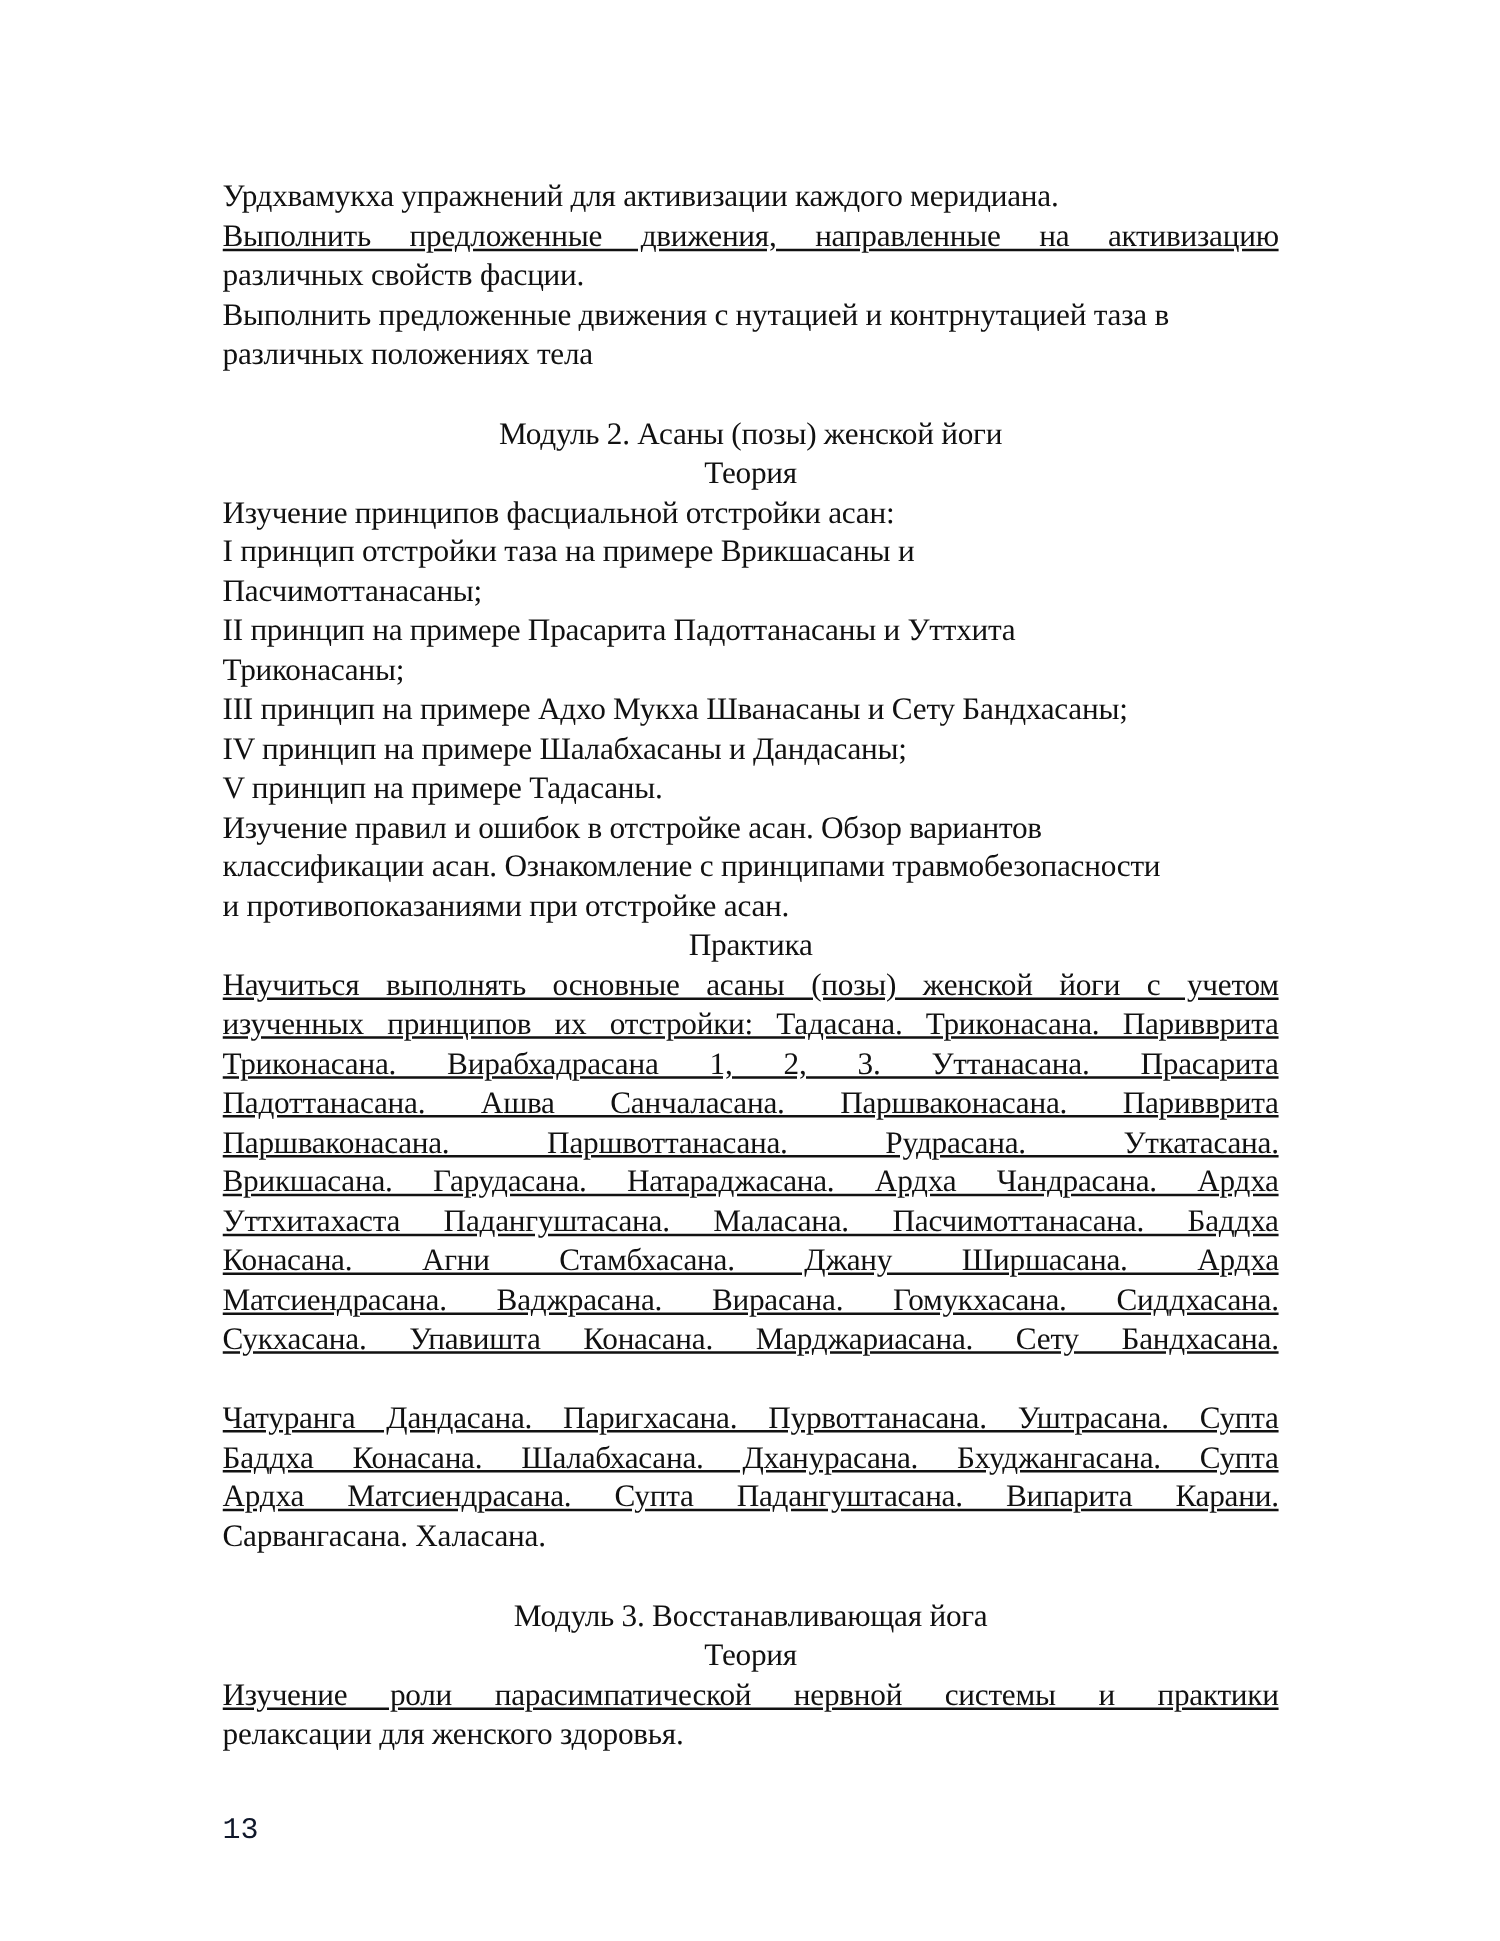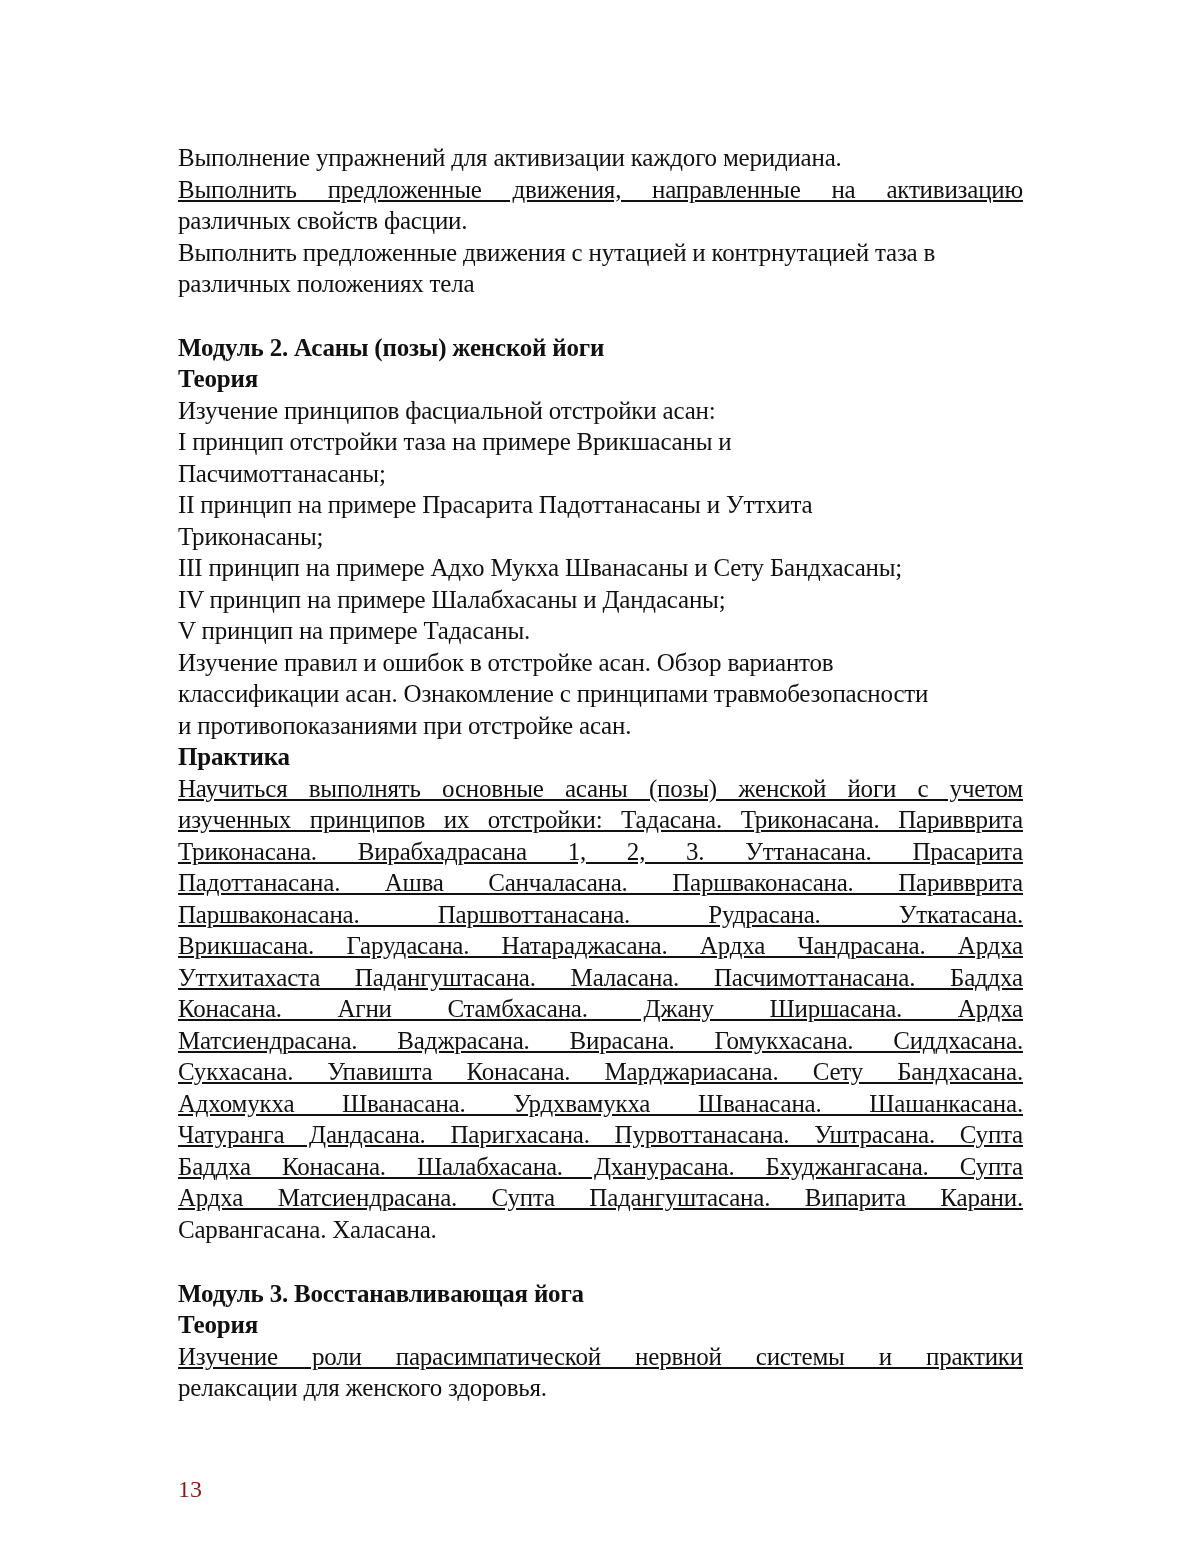--- a/index.html
+++ b/index.html
@@ -6,33 +6,33 @@
   body { width: 1200px; height: 1553px; position: relative; overflow: hidden; }
   .page {
     position: absolute; left: 0; top: 0; width: 1200px; height: 1553px; background: #ffffff;
     font-family: "Liberation Serif", "DejaVu Serif", serif; color: #111111;
   }
   .line {
     position: absolute; left: 178px; width: 845px; height: 32px;
     font-size: 25px; line-height: 32px; white-space: nowrap; letter-spacing: -0.2px;
   }
   .line.just { text-align: justify; text-align-last: justify; white-space: normal; overflow: hidden; text-decoration: underline; }
-  .line.bold { font-weight: bold; }
+  .line.bold { font-weight: normal; text-align: center; }
   .pagenum {
     position: absolute; left: 178px; top: 1450px;
     font-size: 24px; line-height: 30px;
-    font-family: Liberation Serif, serif; color: #7f1d1d; margin-top: 24px;
+    font-family: Liberation Mono, monospace; color: #0f172a;
   }
 </style>
 </head>
 <body>
 
 <div class="page">
 
-  <div class="line" style="top:142px">Выполнение упражнений для активизации каждого меридиана.</div>
+  <div class="line" style="top:142px">Урдхвамукха упражнений для активизации каждого меридиана.</div>
   <div class="line just" style="top:174px">Выполнить предложенные движения, направленные на активизацию</div>
   <div class="line" style="top:205px">различных свойств фасции.</div>
   <div class="line" style="top:237px">Выполнить предложенные движения с нутацией и контрнутацией таза в</div>
   <div class="line" style="top:268px">различных положениях тела</div>
 
   <div class="line bold" style="top:332px">Модуль 2.  Асаны (позы) женской йоги</div>
   <div class="line bold" style="top:363px">Теория</div>
 
   <div class="line" style="top:395px">Изучение принципов фасциальной отстройки асан:</div>
   <div class="line" style="top:426px">I принцип отстройки таза на примере Врикшасаны и</div>
@@ -51,21 +51,20 @@
   <div class="line just" style="top:773px">Научиться выполнять основные асаны (позы) женской йоги с учетом</div>
   <div class="line just" style="top:804px">изученных принципов их отстройки: Тадасана. Триконасана. Паривврита</div>
   <div class="line just" style="top:836px">Триконасана. Вирабхадрасана 1, 2, 3. Уттанасана. Прасарита</div>
   <div class="line just" style="top:867px">Падоттанасана. Ашва Санчаласана. Паршваконасана. Паривврита</div>
   <div class="line just" style="top:899px">Паршваконасана. Паршвоттанасана. Рудрасана. Уткатасана.</div>
   <div class="line just" style="top:930px">Врикшасана. Гарудасана. Натараджасана. Ардха Чандрасана. Ардха</div>
   <div class="line just" style="top:962px">Уттхитахаста Падангуштасана. Маласана. Пасчимоттанасана. Баддха</div>
   <div class="line just" style="top:993px">Конасана. Агни Стамбхасана. Джану Ширшасана. Ардха</div>
   <div class="line just" style="top:1025px">Матсиендрасана. Ваджрасана. Вирасана. Гомукхасана. Сиддхасана.</div>
   <div class="line just" style="top:1056px">Сукхасана. Упавишта Конасана. Марджариасана. Сету Бандхасана.</div>
-  <div class="line just" style="top:1088px">Адхомукха Шванасана. Урдхвамукха Шванасана. Шашанкасана.</div>
   <div class="line just" style="top:1119px">Чатуранга Дандасана. Паригхасана. Пурвоттанасана. Уштрасана. Супта</div>
   <div class="line just" style="top:1151px">Баддха Конасана. Шалабхасана. Дханурасана. Бхуджангасана. Супта</div>
   <div class="line" style="top:1214px">Сарвангасана. Халасана.</div>
   <div class="line just" style="top:1182px">Ардха Матсиендрасана. Супта Падангуштасана. Випарита Карани.</div>
 
   <div class="line bold" style="top:1278px">Модуль 3. Восстанавливающая йога</div>
   <div class="line bold" style="top:1309px">Теория</div>
   <div class="line just" style="top:1341px">Изучение роли парасимпатической нервной системы и практики</div>
   <div class="line" style="top:1372px">релаксации для женского здоровья.</div>
 

